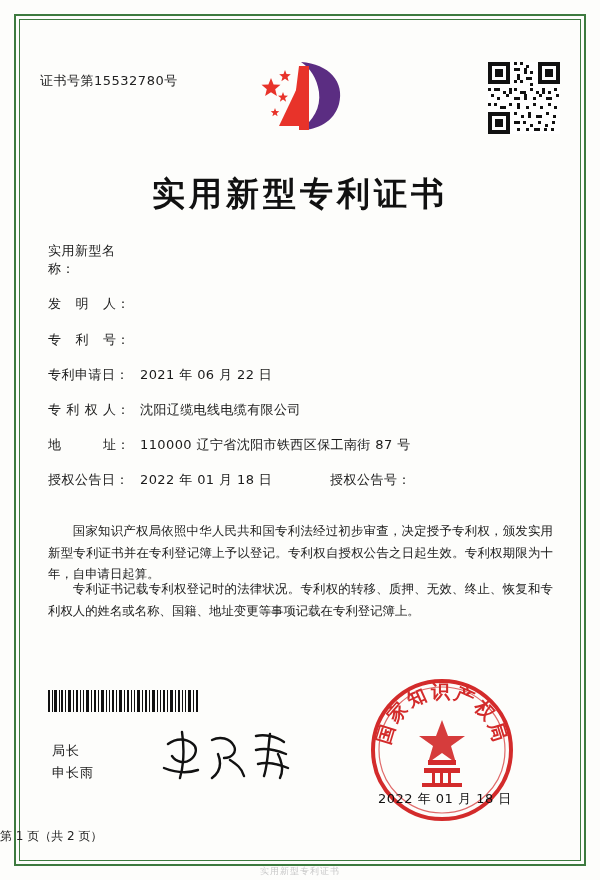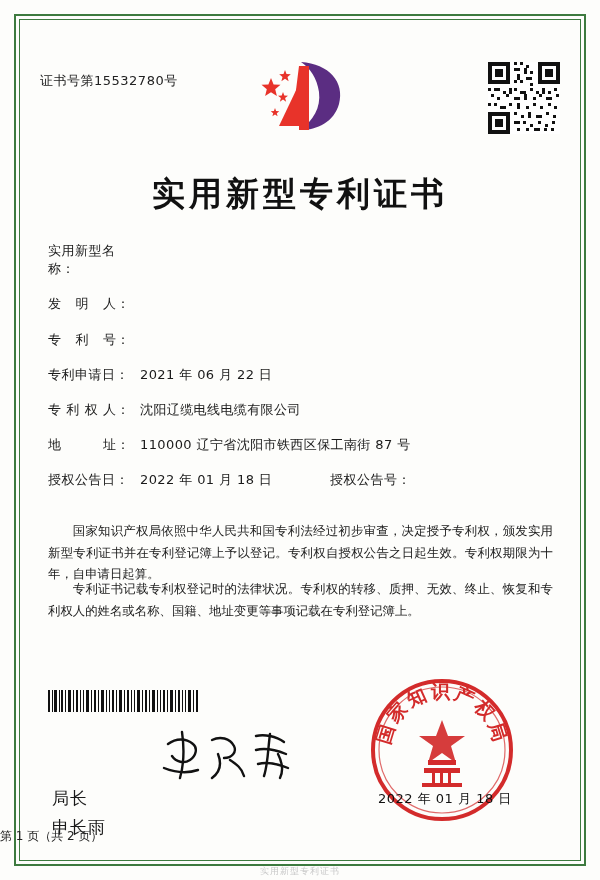--- a/index.html
+++ b/index.html
@@ -146,24 +146,23 @@
     top: 690px;
     width: 150px;
     height: 22px;
   }
 
   
   .sig-label {
     position: absolute;
     left: 52px;
     top: 740px;
-    font-size: 17px;
+    font-size: 13px;
     line-height: 1.7;
     letter-spacing: 1px;
-    margin-top: 44px;
   }
   .sig-script {
     position: absolute;
     left: 160px;
     top: 724px;
     width: 135px;
     height: 62px;
   }
 
   

